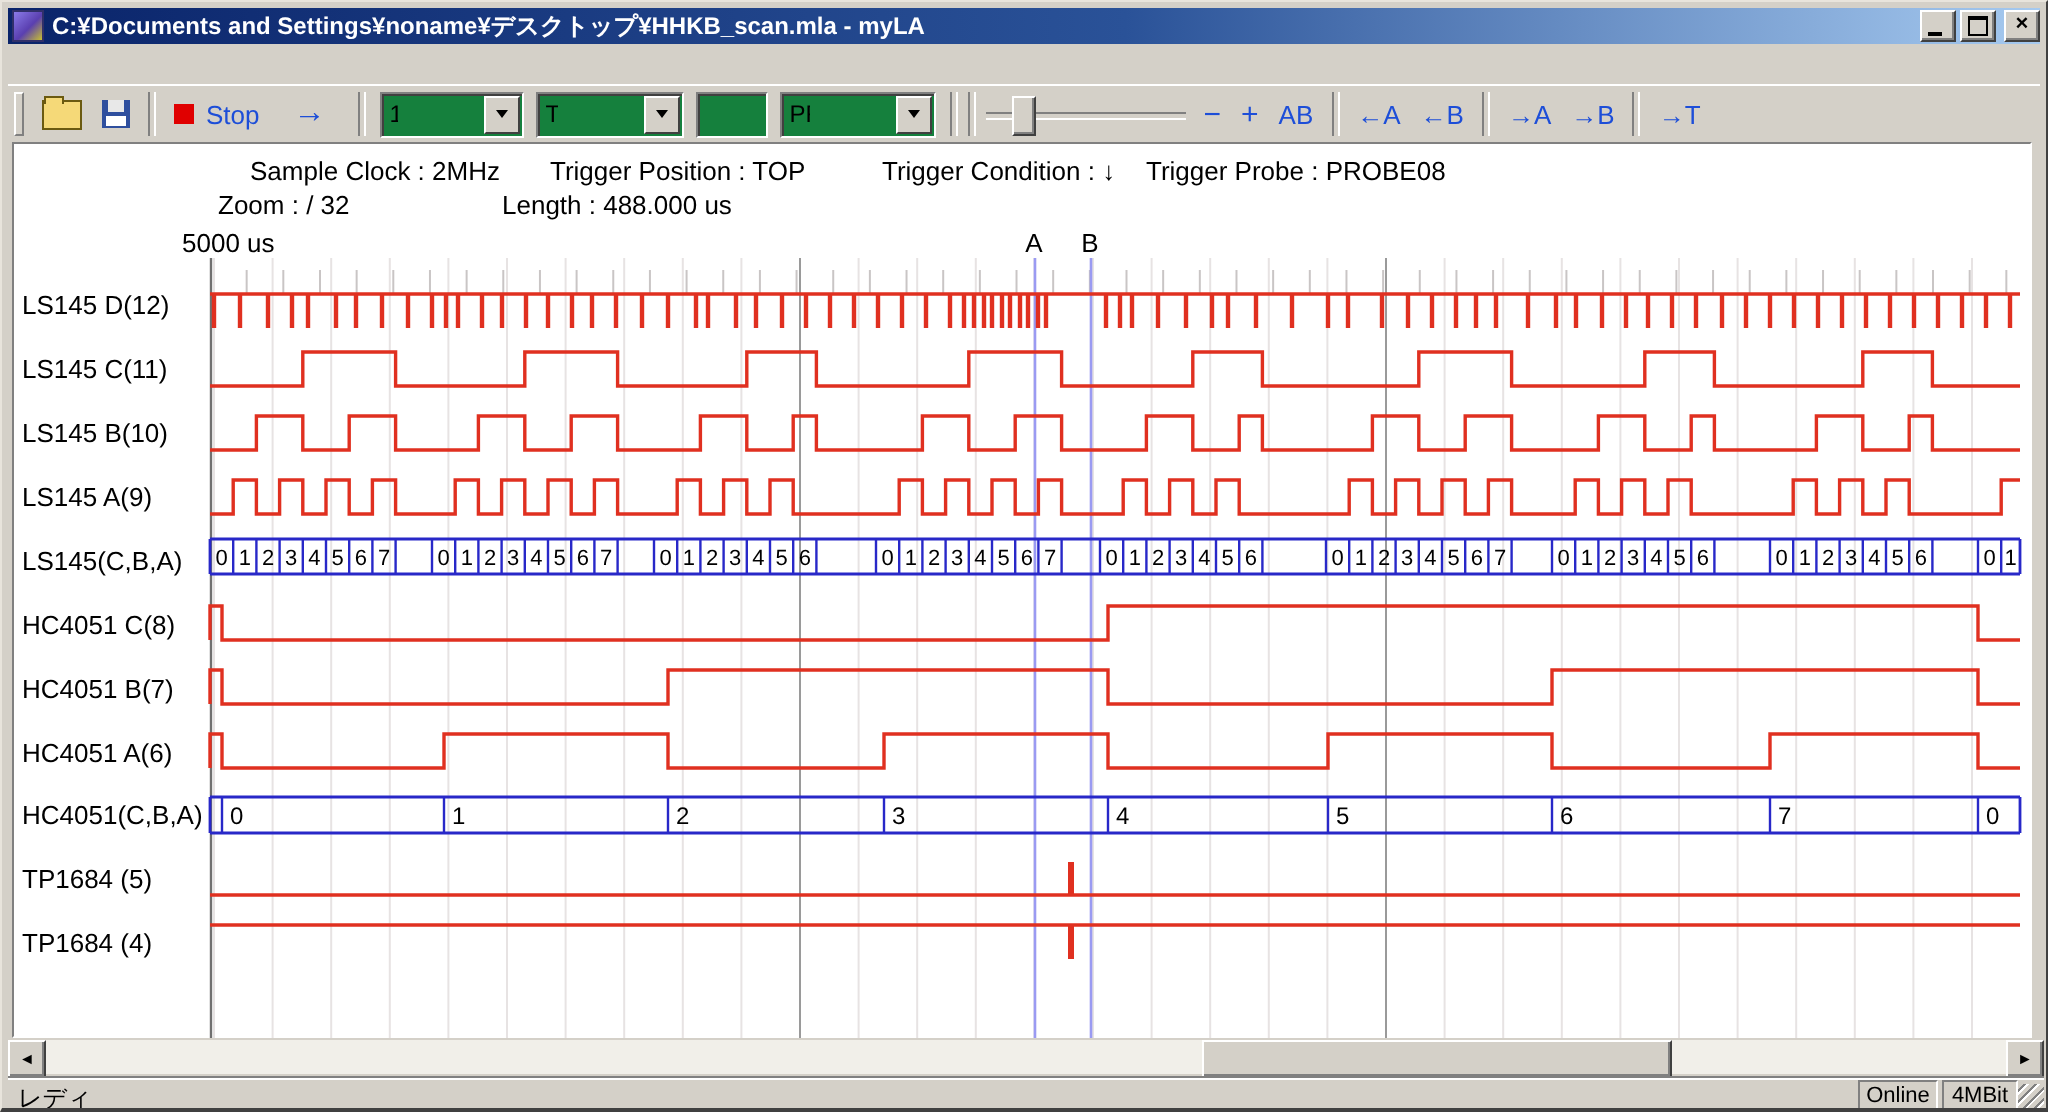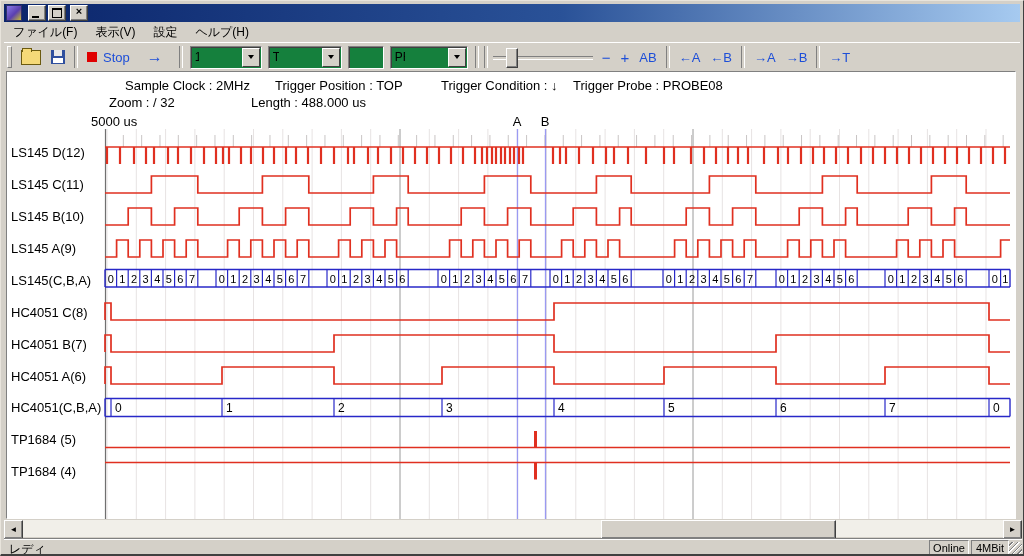--- a/index.html
+++ b/index.html
@@ -59,35 +59,30 @@
   .grip{position:absolute;right:0;top:3px;width:13px;height:13px;
        background:repeating-linear-gradient(135deg,transparent 0 2px,#808080 2px 3px,#fff 3px 4px);}
 </style>
 </head>
 <body>
 
 <div id="win">
 
   <div class="titlebar">
     <div class="appicon"></div>
+    <div class="title-text">C:¥Documents and Settings¥noname¥デスクトップ¥HHKB_scan.mla - myLA</div>
     <div class="winbtn">
         <span class="glyph-min"></span>
       </div>
     <div class="winbtn">
         <span class="glyph-max"></span>
       </div>
     <div class="winbtn" style="margin-left:4px;"><span class="glyph-close">×</span></div>
   </div>
 
-  <div class="menubar" id="menubar">
-      <div class="menu-item">ファイル(F)</div>
-      <div class="menu-item">表示(V)</div>
-      <div class="menu-item">設定</div>
-      <div class="menu-item">ヘルプ(H)</div>
-    </div>
 
   <div class="toolbar">
     <div class="tgrip"></div>
     <div class="tbtn">
         <span class="icon-folder"></span>
       </div>
     <div class="tbtn">
         <span class="icon-floppy"></span>
       </div>
     <div class="tsep"></div>

